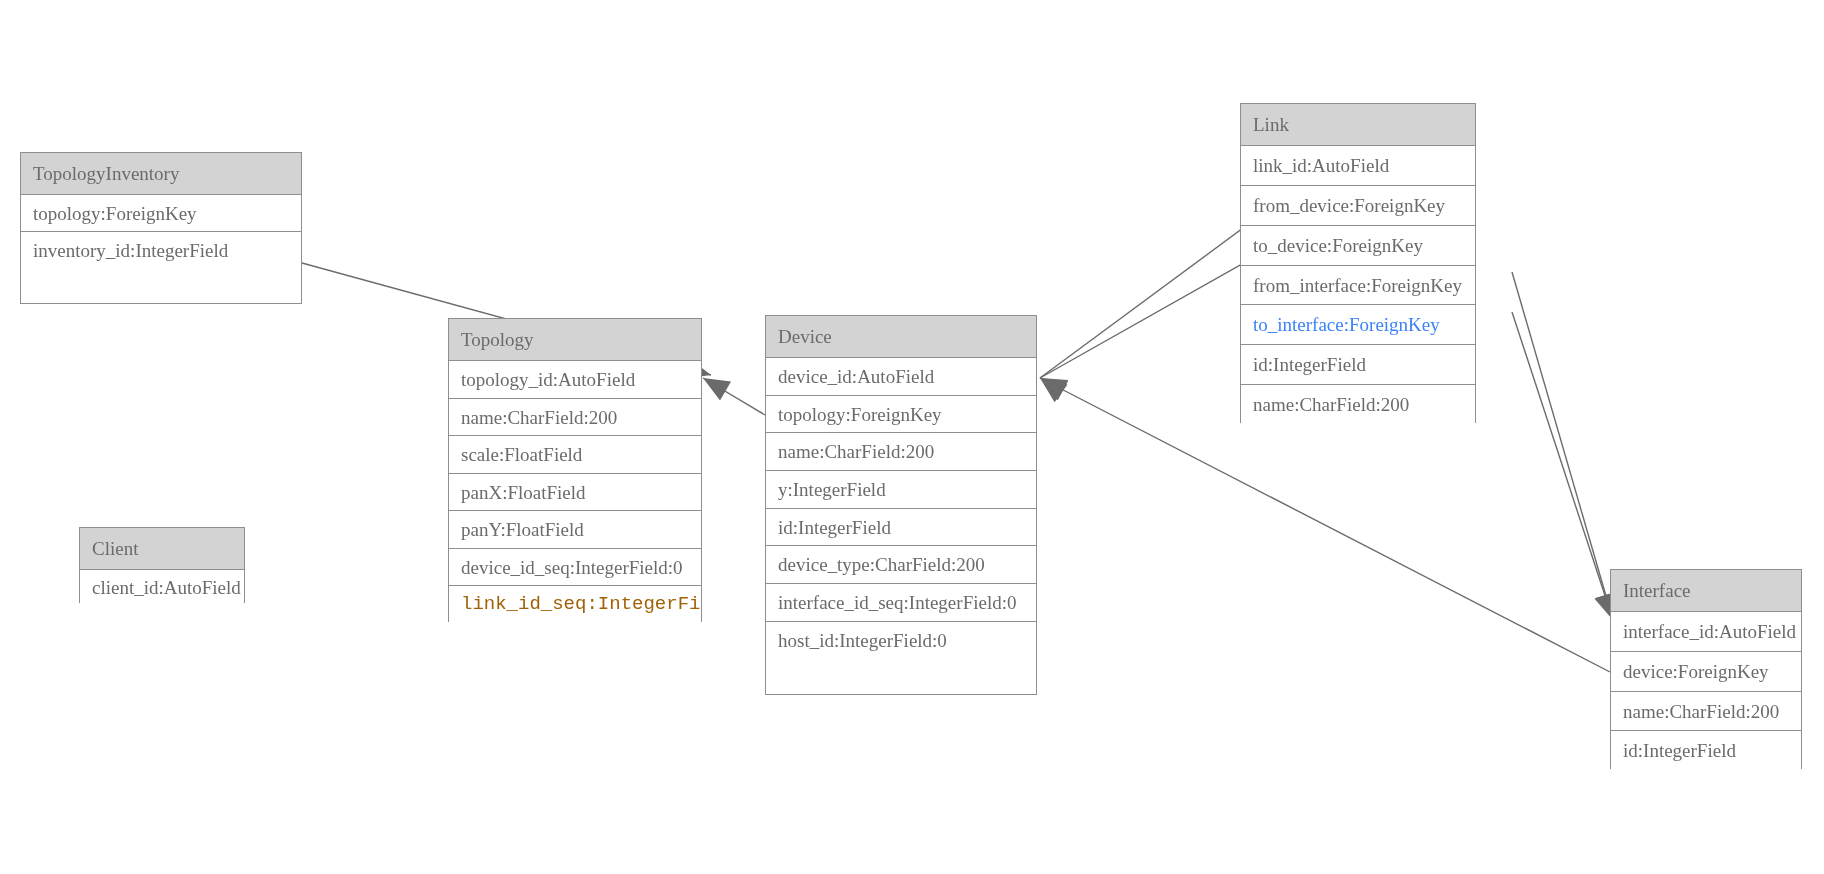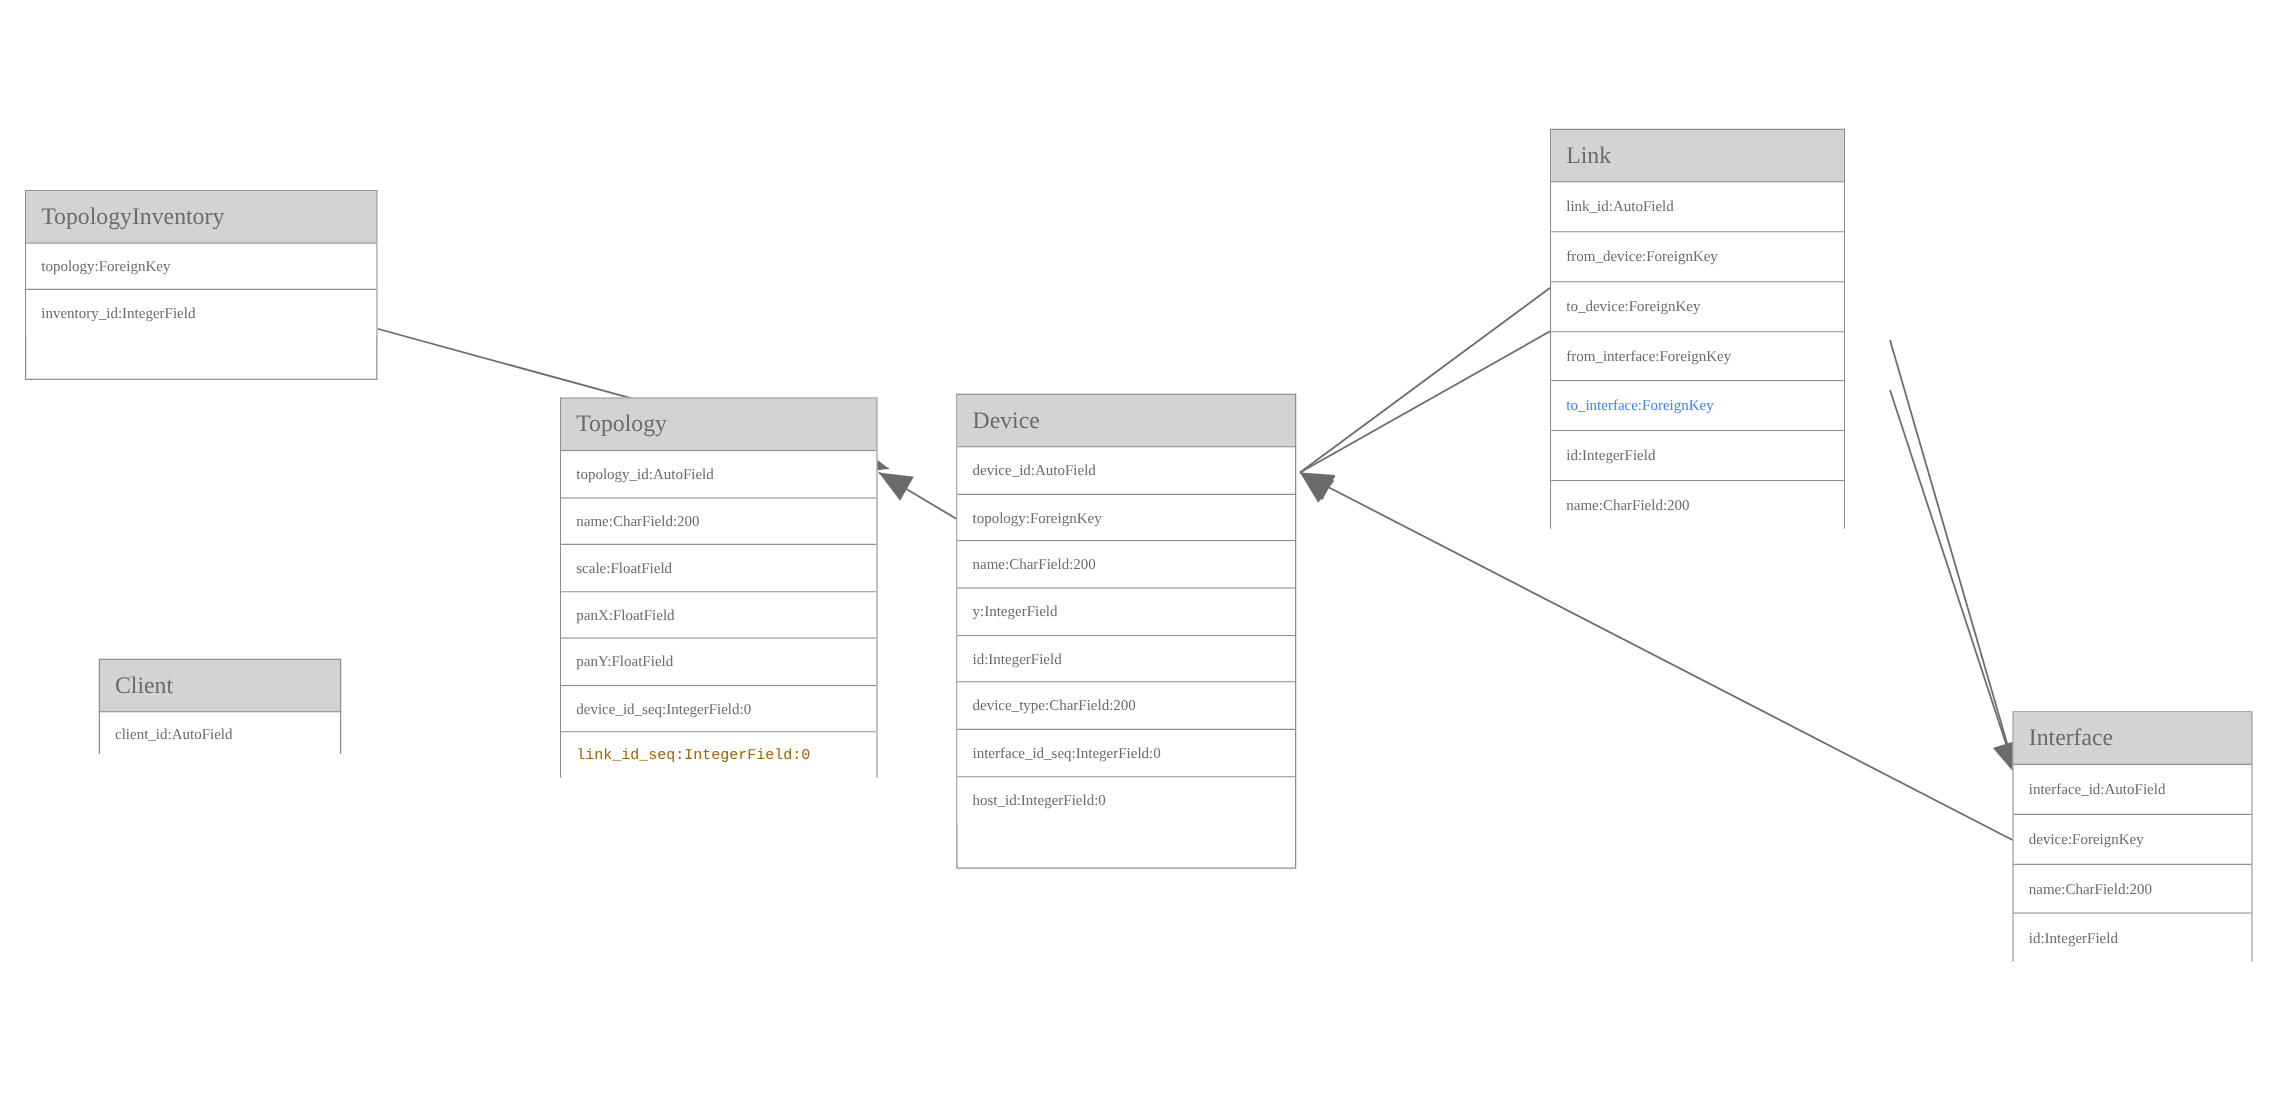--- a/index.html
+++ b/index.html
@@ -39,21 +39,21 @@
     font-size: 19px;
     line-height: 1;
     padding: 11px 0 11px 12px;
     white-space: nowrap;
     overflow: hidden;
   }
   .entity-field {
     box-sizing: border-box;
     border-bottom: 1px solid #8e8e8e;
     color: #6b6b6b;
-    font-size: 12px;
+    font-size: 19px;
     line-height: 1;
     padding: 11px 0 11px 12px;
     white-space: nowrap;
     overflow: hidden;
     background: #ffffff;
   }
   .entity-field:last-child {
     border-bottom: none;
   }
 </style>
@@ -92,21 +92,21 @@
         <polygon points="1613,620 1594.5039364670047,598.6717175144505 1615.4271798254981,591.8733436382016" fill="#6b6b6b"></polygon>
       </g>
     </svg>
 
   <div id="entities-layer">
       <div class="entity" style="left: 20px; top: 152px; width: 282px; height: 152px; border-color: rgb(142, 142, 142);">
         <div class="entity-header" style="background: rgb(211, 211, 211); color: rgb(107, 107, 107); border-bottom-color: rgb(142, 142, 142);">TopologyInventory</div>
         <div class="entity-field" style="height: 37px; line-height: 15px; color: rgb(107, 107, 107); border-bottom-color: rgb(142, 142, 142);">topology:ForeignKey</div>
         <div class="entity-field" style="height: 37px; line-height: 15px; color: rgb(107, 107, 107); border-bottom-color: rgb(142, 142, 142);">inventory_id:IntegerField</div>
       </div>
-      <div class="entity" style="left: 79px; top: 527px; width: 194px; height: 76px; border-color: rgb(142, 142, 142);">
+      <div class="entity" style="left: 79px; top: 527px; width: 166px; height: 76px; border-color: rgb(142, 142, 142);">
         <div class="entity-header" style="background: rgb(211, 211, 211); color: rgb(107, 107, 107); border-bottom-color: rgb(142, 142, 142);">Client</div>
         <div class="entity-field" style="height: 35px; line-height: 13px; color: rgb(107, 107, 107); border-bottom-color: rgb(142, 142, 142);">client_id:AutoField</div>
       </div>
       <div class="entity" style="left: 448px; top: 318px; width: 254px; height: 304px; border-color: rgb(142, 142, 142);">
         <div class="entity-header" style="background: rgb(211, 211, 211); color: rgb(107, 107, 107); border-bottom-color: rgb(142, 142, 142);">Topology</div>
         <div class="entity-field" style="height: 37.5714px; line-height: 15.5714px; color: rgb(107, 107, 107); border-bottom-color: rgb(142, 142, 142);">topology_id:AutoField</div>
         <div class="entity-field" style="height: 37.5714px; line-height: 15.5714px; color: rgb(107, 107, 107); border-bottom-color: rgb(142, 142, 142);">name:CharField:200</div>
         <div class="entity-field" style="height: 37.5714px; line-height: 15.5714px; color: rgb(107, 107, 107); border-bottom-color: rgb(142, 142, 142);">scale:FloatField</div>
         <div class="entity-field" style="height: 37.5714px; line-height: 15.5714px; color: rgb(107, 107, 107); border-bottom-color: rgb(142, 142, 142);">panX:FloatField</div>
         <div class="entity-field" style="height: 37.5714px; line-height: 15.5714px; color: rgb(107, 107, 107); border-bottom-color: rgb(142, 142, 142);">panY:FloatField</div>

